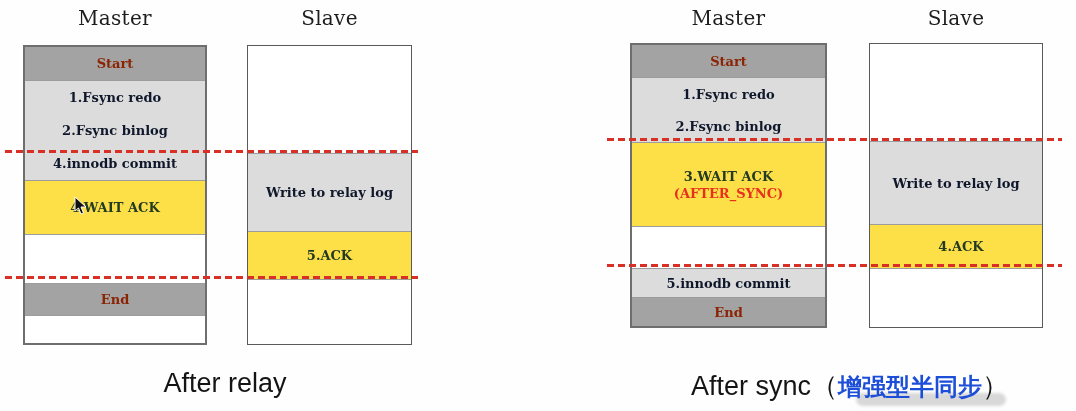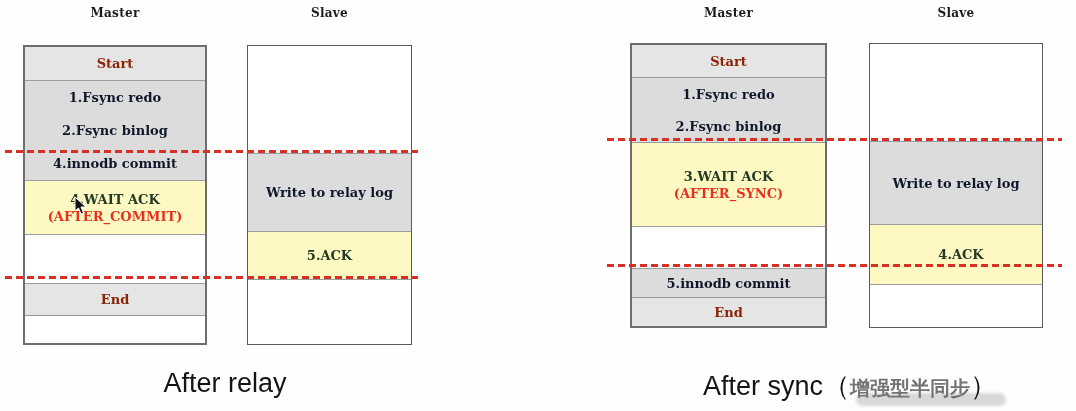--- a/index.html
+++ b/index.html
@@ -1,37 +1,37 @@
 <!DOCTYPE html>
 <html><head>
 <meta charset="utf-8">
 <style>
   html,body{margin:0;padding:0;background:#ffffff;}
   .stage{position:relative;width:1076px;height:411px;background:#fefefe;overflow:hidden;
          font-family:"DejaVu Serif", serif;}
-  .col-title{position:absolute;top:6px;font-size:12px;font-weight:700;color:#1d1d1d;
+  .col-title{position:absolute;top:6px;font-size:20px;font-weight:400;color:#1d1d1d;
              text-align:center;letter-spacing:.3px;}
   .box{position:absolute;box-sizing:border-box;display:flex;flex-direction:column;background:#fff;}
   .master-box{border:2px solid #6e6e6e;}
   .slave-box{border:1.5px solid #5a5a5a;}
   .sec{position:relative;width:100%;box-sizing:border-box;flex:none;display:flex;
        flex-direction:column;align-items:center;justify-content:center;
        font-weight:bold;font-size:13px;color:#0f172a;line-height:17px;text-align:center;}
   .grow{flex:1 1 auto;}
   .bt{border-top:1px solid #9c9c9c;}
-  .orangebg{background:#e5e5e5;color:#8a2405;}
+  .orangebg{background:#a3a3a3;color:#8a2405;}
   .graybg{background:#dcdcdc;}
-  .greenbg{background:#fef9c3;color:#233a23;}
+  .greenbg{background:#fde047;color:#233a23;}
   .redtxt{color:#e8301f;font-weight:bold;font-size:13px;line-height:17px;}
   .uline{border-bottom:1.5px solid #2a1a12;padding-bottom:12px;}
   .redline{position:absolute;height:3px;
            background:repeating-linear-gradient(90deg,#d93025 0 7px,transparent 7px 11px);}
   .caption{position:absolute;top:368px;font-family:"Liberation Sans", sans-serif;
            font-size:27px;color:#141414;text-align:center;white-space:nowrap;}
-  .cap-red{color:#737373;font-weight:bold;font-size:20px;}
+  .cap-red{color:#1d4ed8;font-weight:bold;font-size:24px;}
   .cursor{position:absolute;left:74px;top:196px;width:14px;height:20px;}
   .watermark{position:absolute;left:856px;top:393px;width:150px;height:13px;border-radius:7px;
              background:rgba(80,80,80,0.22);filter:blur(1.5px);}
 </style>
 </head>
 <body>
 
 <div class="stage">
 
   <div class="col-title" style="left:23px;width:184px;">Master</div>
@@ -45,21 +45,20 @@
       <span>1.Fsync redo</span>
     </div>
     <div class="sec graybg" style="height:33px;">
       <span><span>2.Fsync </span><span class="uline">binlog</span></span>
     </div>
     <div class="sec graybg" style="height:33px;">
       <span>4.innodb commit</span>
     </div>
     <div class="sec greenbg bt" style="height:54px;">
       <span>4.WAIT ACK</span>
-      <span class="redtxt">(AFTER_COMMIT)</span>
     </div>
     <div class="sec bt" style="height:49px;"></div>
     <div class="sec orangebg bt" style="height:32px;">
       <span>End</span>
     </div>
     <div class="sec bt grow"></div>
   </div>
 
   <div class="box slave-box" style="left:247px;top:45px;width:165px;height:300px;">
     <div class="sec" style="height:107px;"></div>
@@ -107,21 +106,21 @@
     <div class="sec orangebg bt grow">
       <span>End</span>
     </div>
   </div>
 
   <div class="box slave-box" style="left:869px;top:43px;width:174px;height:285px;">
     <div class="sec" style="height:97px;"></div>
     <div class="sec graybg bt" style="height:83px;">
       <span>Write to relay log</span>
     </div>
-    <div class="sec greenbg bt" style="height:60px;padding-left:10px;">
+    <div class="sec greenbg bt" style="height:44px;padding-left:10px;">
       <span>4.ACK</span>
     </div>
     <div class="sec bt grow"></div>
   </div>
 
   <div class="redline" style="left:607px;top:138px;width:455px;"></div>
   <div class="redline" style="left:607px;top:264px;width:455px;"></div>
 
   <div class="watermark"></div>
 

